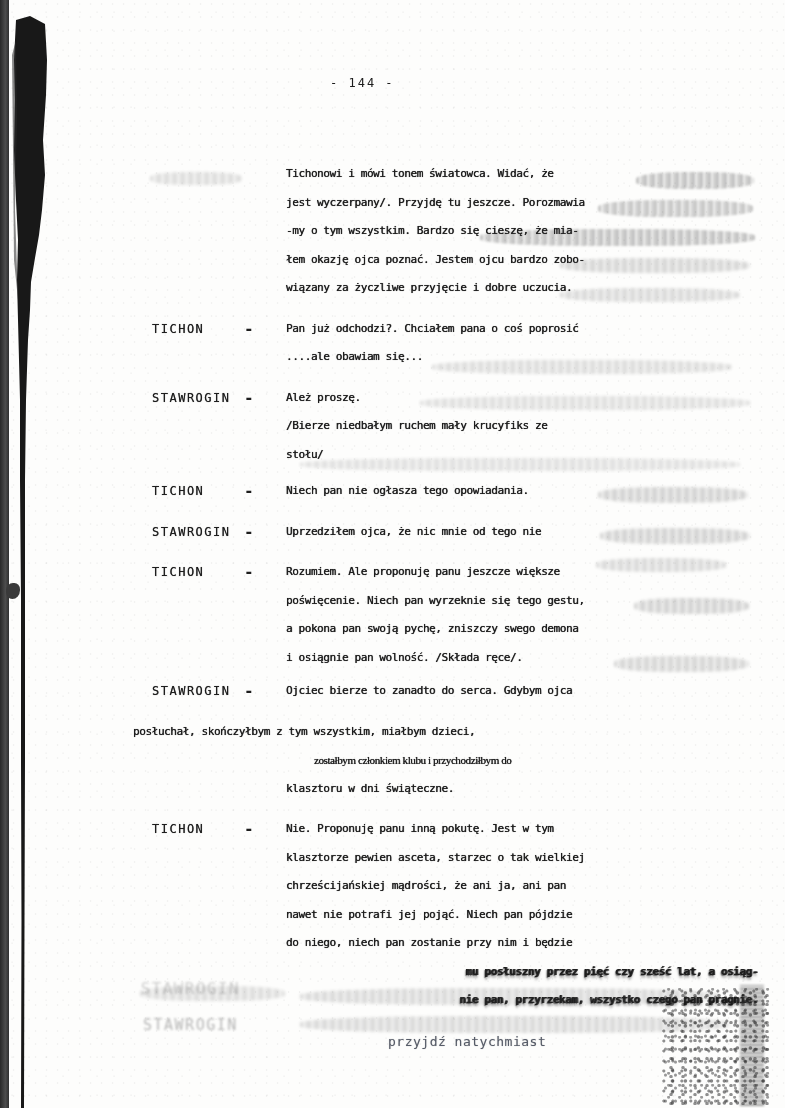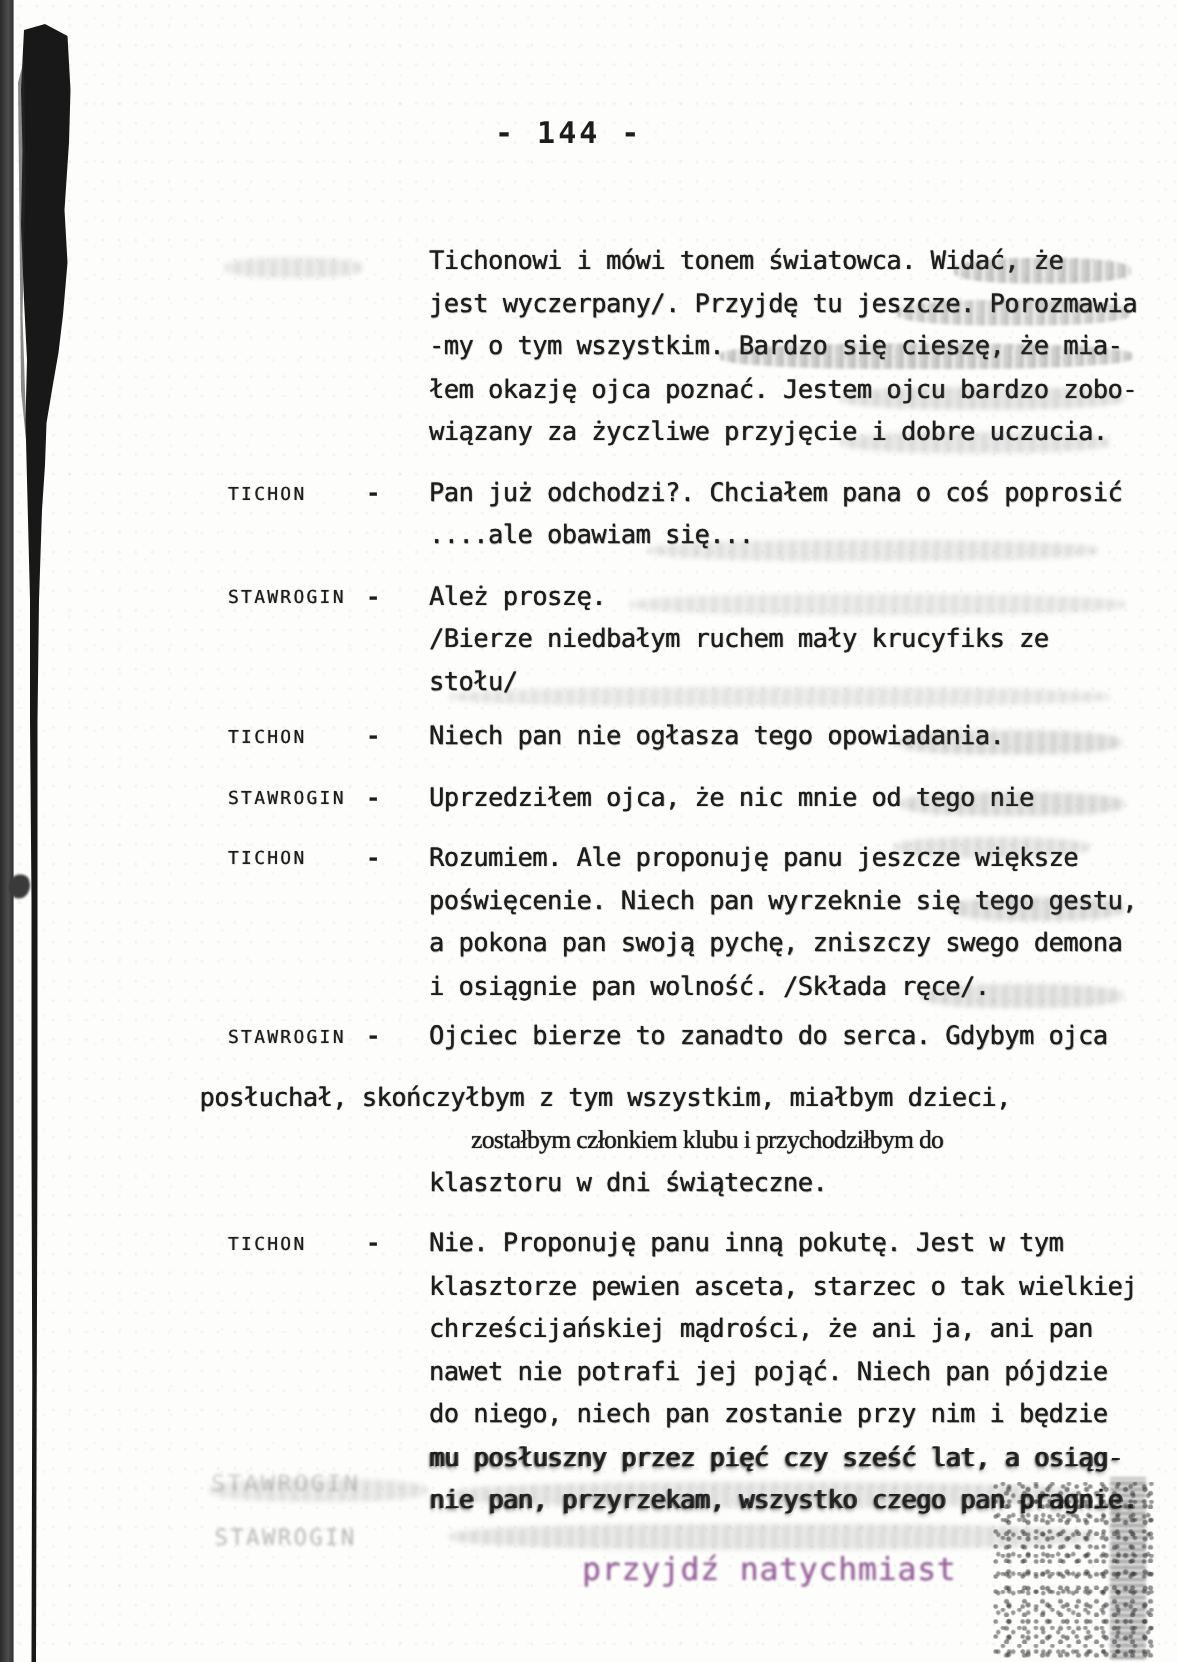--- a/index.html
+++ b/index.html
@@ -8,46 +8,47 @@
     background-color:#fdfdfc;
     background-image:
       radial-gradient(circle at 23% 31%, rgba(40,40,40,0.05) 0 0.7px, transparent 1.2px),
       radial-gradient(circle at 71% 64%, rgba(40,40,40,0.04) 0 0.6px, transparent 1.1px);
     background-size:11px 13px, 17px 19px;
     font-family:"DejaVu Sans Mono", monospace;
     color:#1d1d1d;
   }
   .page-number{
     position:absolute;left:330px;top:76px;
-    font-size:20px;font-weight:bold;letter-spacing:2px;
+    font-size:12px;font-weight:normal;letter-spacing:2px;
     filter:blur(.3px);
   }
   
   .dialogue{position:absolute;left:152px;top:160px;width:606px;}
   .entry{display:grid;grid-template-columns:92px 42px 1fr;margin-bottom:12px;}
   .entry:nth-child(3){margin-bottom:8px;}
   .entry:nth-child(6){margin-bottom:5px;}
   .speaker{grid-column:1;font-size:12px;line-height:28.5px;letter-spacing:1.5px;filter:blur(.25px);text-shadow:0 0 .7px rgba(0,0,0,.75);}
   .dash{grid-column:2;font-size:16px;line-height:28.5px;font-weight:bold;}
   .lines{grid-column:3;}
   .line{
-    font-size:17px;line-height:28.5px;white-space:nowrap;
+    font-size:11px;line-height:28.5px;white-space:nowrap;
     letter-spacing:-0.4px;
     filter:blur(.25px);
     text-shadow:0 0 .7px rgba(0,0,0,.8), .4px .4px .5px rgba(20,20,20,.35);
   }
   .line.outdent{margin-left:-153px;margin-top:12px;}
   .line.indent{margin-left:28px;font-family:Liberation Serif, serif;}
   .line.smudged{
-    font-weight:normal;filter:blur(.45px);
+    font-weight:bold;filter:blur(.45px);
     text-shadow:1px 0 0 rgba(0,0,0,.7), -0.6px .8px 1.2px rgba(30,30,30,.65), 0 2.5px 2.5px rgba(70,70,70,.45);
+    text-align:right;
   }
   .footer-line{
     position:absolute;left:388px;top:1034px;
-    font-size:21px;color:#701a75;opacity:.7;filter:blur(.55px);
+    font-size:13px;color:#0f172a;opacity:.7;filter:blur(.55px);
     letter-spacing:.5px;text-shadow:0 0 1px rgba(0,0,0,.5);
   }
   
   .left-strip{
     position:absolute;left:0;top:0;width:9px;height:1108px;background:#4a4a4a;
     background-image:linear-gradient(90deg, rgba(0,0,0,.45), rgba(90,90,90,.2) 60%, rgba(0,0,0,.35));
   }
   .ink-blob-svg{position:absolute;left:0;top:0;pointer-events:none;}
   .ghost-speaker{
     position:absolute;font-size:15px;letter-spacing:1.5px;

